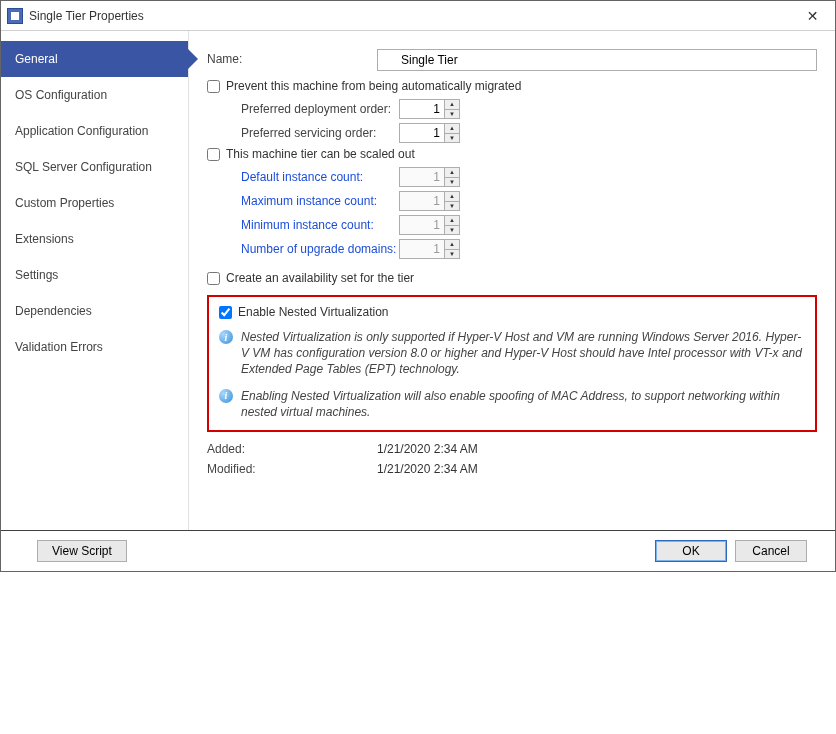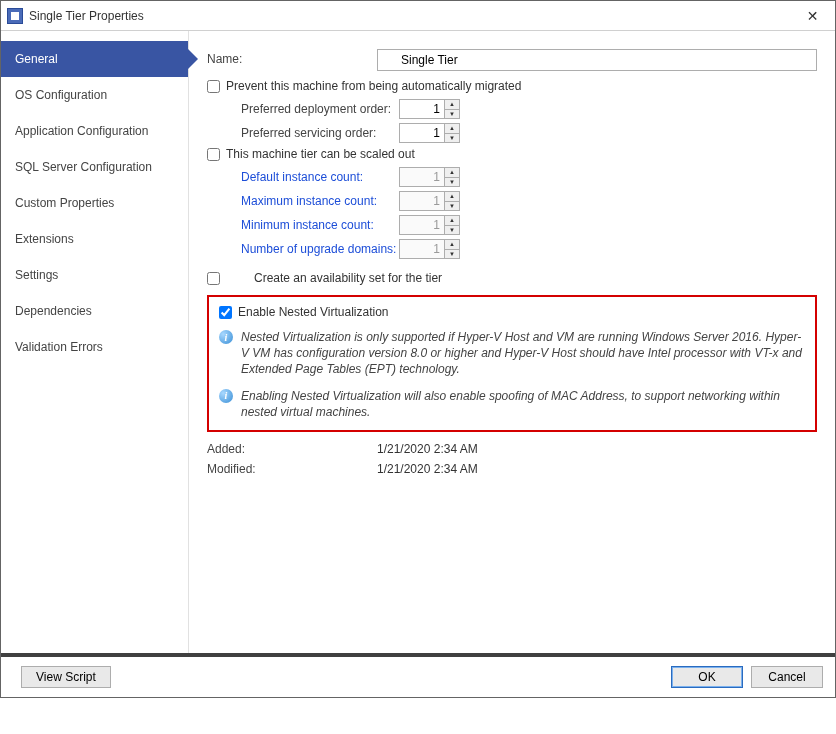--- a/index.html
+++ b/index.html
@@ -4,21 +4,21 @@
 <style>
   * { box-sizing: border-box; }
   html, body {
     margin: 0; padding: 0;
     font-family: "Segoe UI", Tahoma, sans-serif;
     font-size: 12px;
     color: #333;
     background: #fff;
   }
   .window {
-    width: 836px; height: 698px;
+    width: 836px; height: 572px;
     border: 1px solid #646464;
     display: flex; flex-direction: column;
     position: relative;
     background: #fff;
   }
   .titlebar {
     height: 30px;
     display: flex; align-items: center;
     padding: 0 0 0 6px;
     border-bottom: 1px solid #d0d0d0;
@@ -166,22 +166,22 @@
   }
   .info-text { flex: 1; line-height: 1.35; color: #444; font-style: italic; }
 
   .meta-row {
     display: flex; align-items: center;
     margin-top: 6px;
   }
   .meta-row .lbl { width: 170px; color: #444; }
 
   .footer {
-    border-top: 4px solid #404040;
-    padding: 9px 12px;
+    border-top: 1px solid #404040;
+    padding: 9px 28px;
     display: flex; align-items: center;
   }
   .footer .spacer { flex: 1; }
   .btn {
     min-width: 72px;
     padding: 3px 14px;
     border: 1px solid #adadad;
     background: #e9e9e9;
     cursor: pointer;
     font-family: inherit; font-size: 12px;
@@ -297,21 +297,21 @@
           <div class="numeric">
             <input type="text" disabled="" value="1" style="">
             <div class="spin">
                 <div>▲</div>
                 <div>▼</div>
               </div>
           </div>
         </div>
       </div>
 
-      <div class="check-row" style="margin-top:12px;gap:28px;">
+      <div class="check-row" style="margin-top:12px;">
         <input type="checkbox" style="">
         <span>Create an availability set for the tier</span>
       </div>
 
       <div class="highlight-box">
         <div class="check-row" style="margin-top:0;">
           <input type="checkbox" checked="" style="">
           <span>Enable Nested Virtualization</span>
         </div>
         <div class="info-row">

